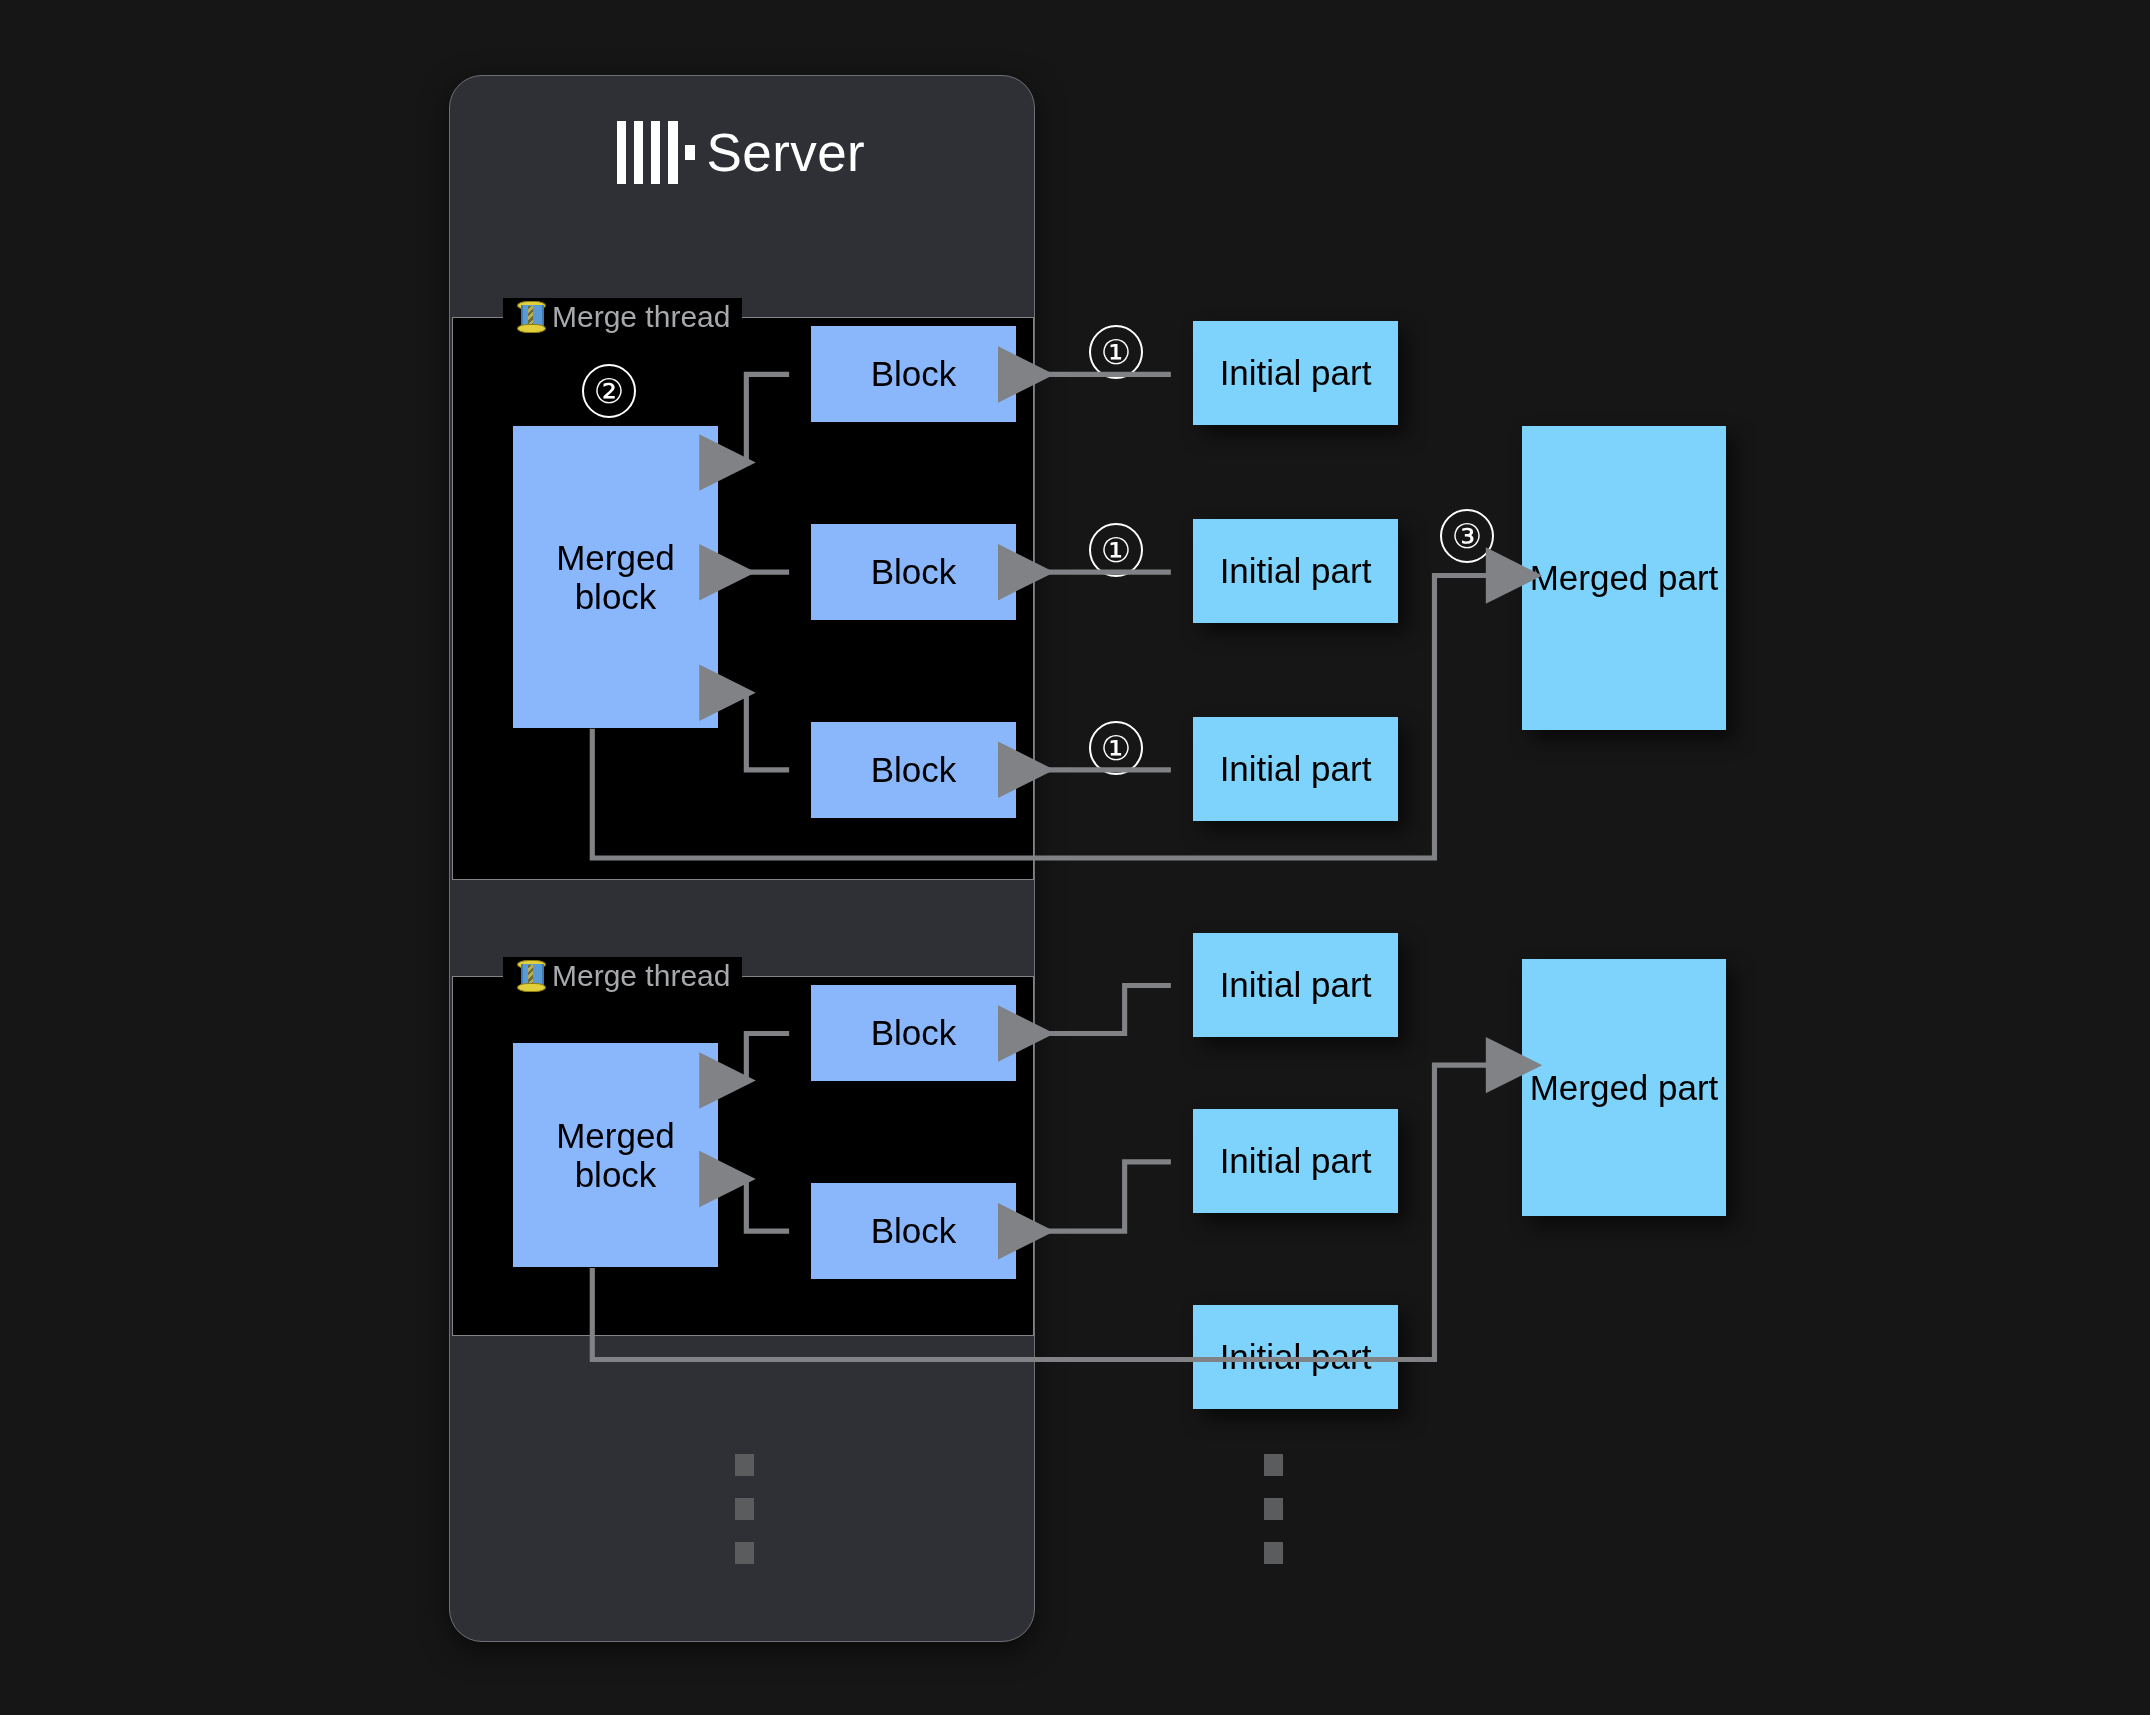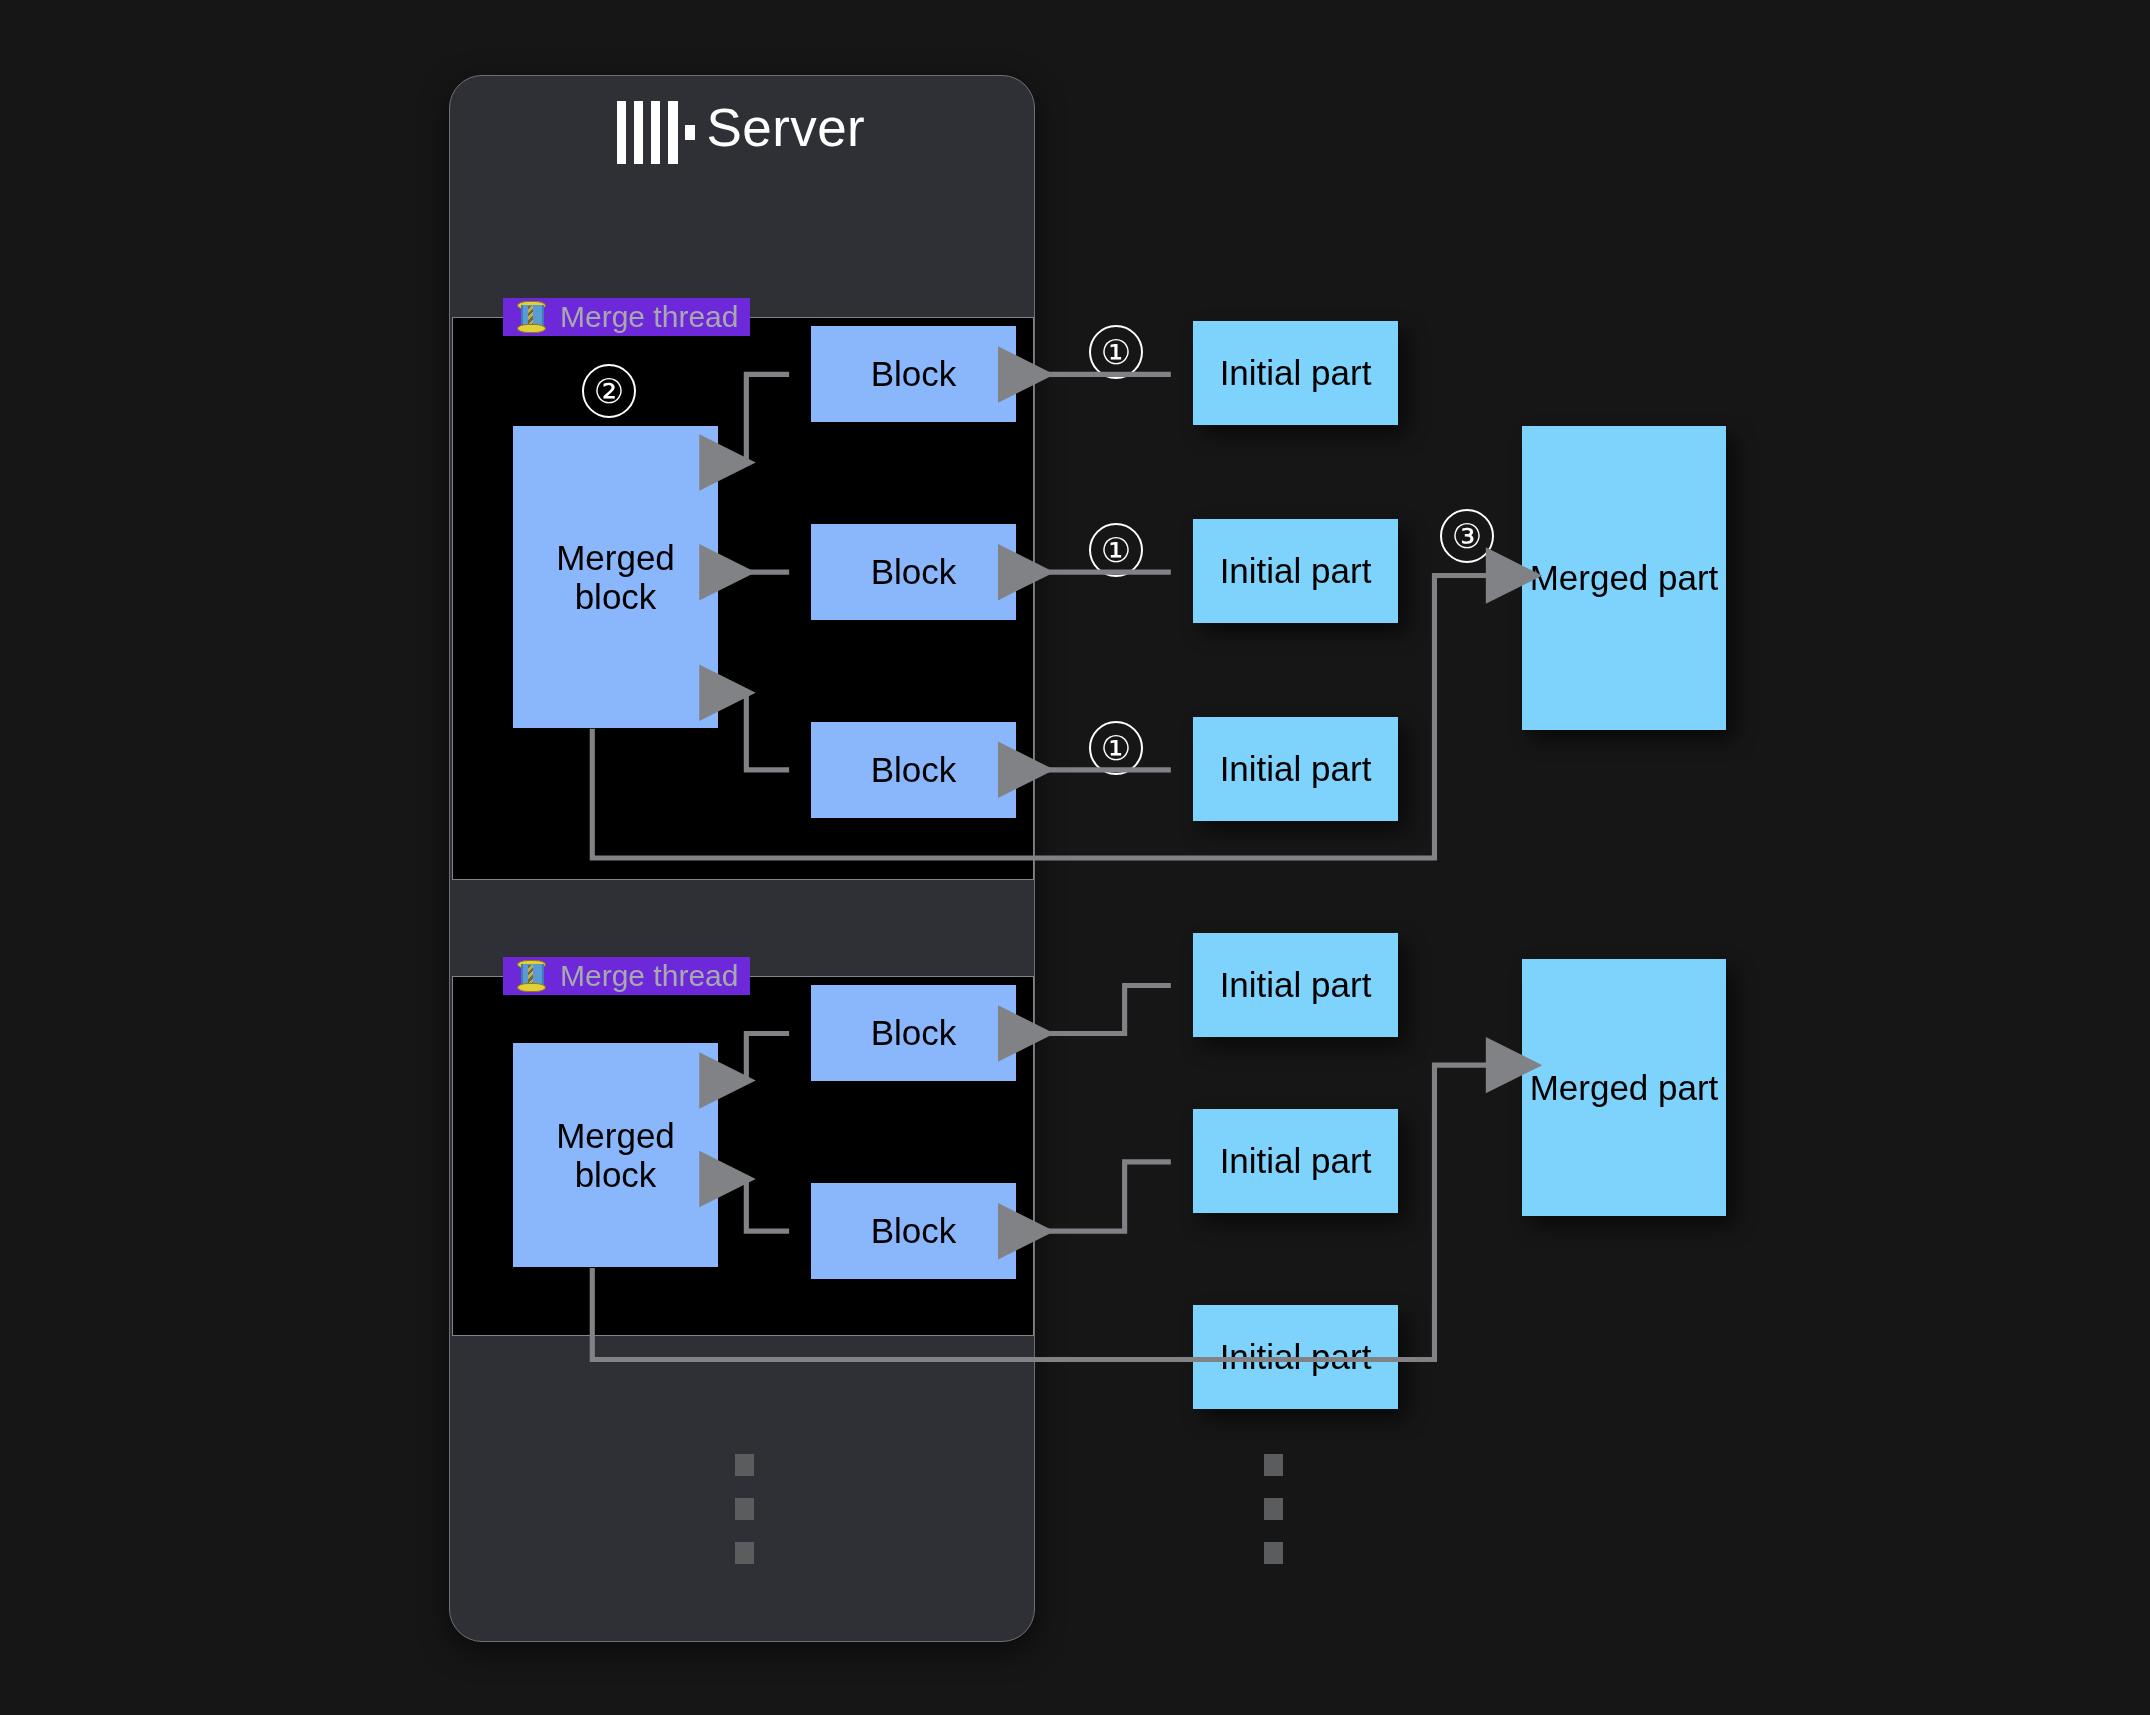--- a/index.html
+++ b/index.html
@@ -9,35 +9,35 @@
   #canvas{position:absolute;left:0;top:0;width:2150px;height:1716px;}
 
   
   .server-panel{
     position:absolute;left:449px;top:75px;width:584px;height:1565px;
     background:#2e3035;border:1.7px solid #6e7076;border-radius:33px;
     box-shadow:0 8.6px 29px rgba(0,0,0,.55);
   }
   .server-header{
     position:absolute;left:449px;top:101px;width:584px;height:103px;
-    display:flex;align-items:flex-start;justify-content:center;gap:12px;
+    display:flex;align-items:center;justify-content:center;gap:12px;
   }
   .ch-logo{display:flex;align-items:flex-end;gap:7.7px;height:63px;}
   .ch-bars{display:flex;gap:7.7px;align-items:flex-end;}
   .ch-bars i{display:block;width:9.4px;height:63px;background:#ffffff;}
   .ch-dot{display:block;width:9.4px;height:14.6px;background:#ffffff;margin-bottom:24px;}
   .server-title{color:#ffffff;font-size:53px;line-height:1;letter-spacing:0.4px;}
 
   
   .thread-box{
     position:absolute;background:#000000;border:1.7px solid #82848a;
   }
   .thread-label{
-    position:absolute;display:flex;align-items:center;gap:14px;
-    background:#6d28d9;padding:0 12px;height:38px;
+    position:absolute;display:flex;align-items:center;gap:6px;
+    background:#000000;padding:0 12px;height:38px;
     color:#a7a9ad;font-size:30px;white-space:nowrap;
   }
   .spool-icon{width:31px;height:38px;position:relative;display:inline-block;}
   .spool-icon .cap{position:absolute;left:1.7px;width:27px;height:7.7px;background:#e2cf3c;border-radius:50%/60%;border:0.9px solid #8d7d14;}
   .spool-icon .cap.top{top:2.6px;}
   .spool-icon .cap.bot{bottom:2.6px;}
   .spool-icon .body{position:absolute;left:6px;top:6.8px;width:19px;height:24px;background:#5b9bd5;border-left:2.6px solid #3f7cb5;border-right:2.6px solid #3f7cb5;}
   .spool-icon .thr{position:absolute;left:13px;top:7.7px;width:5.1px;height:22px;background:repeating-linear-gradient(135deg,#6b6b3a 0 2.6px,#b9ae55 2.6px 5.1px);}
 
   

